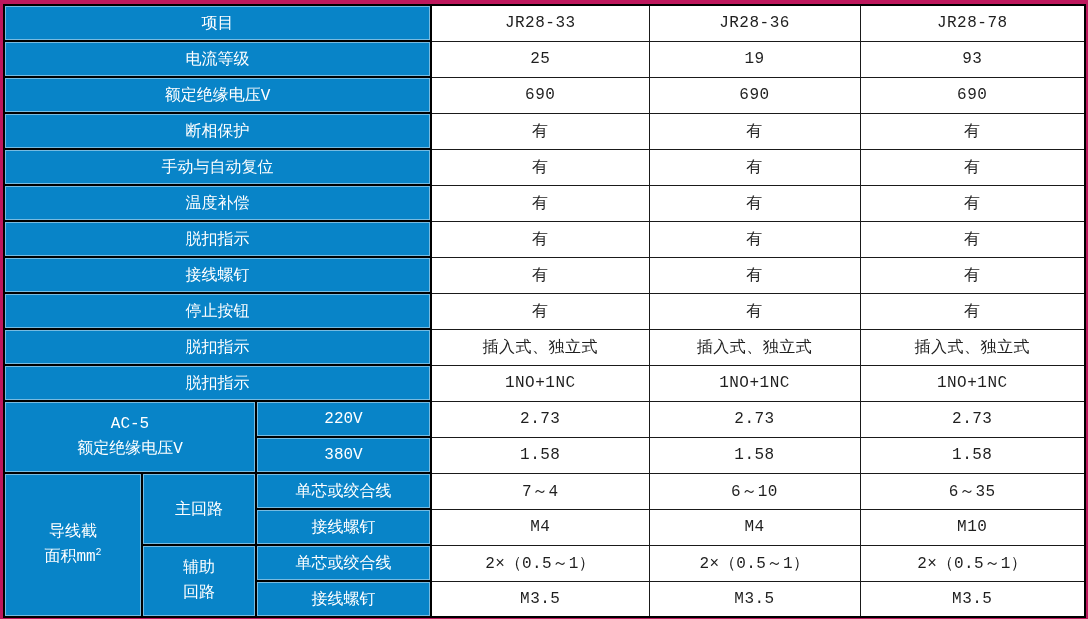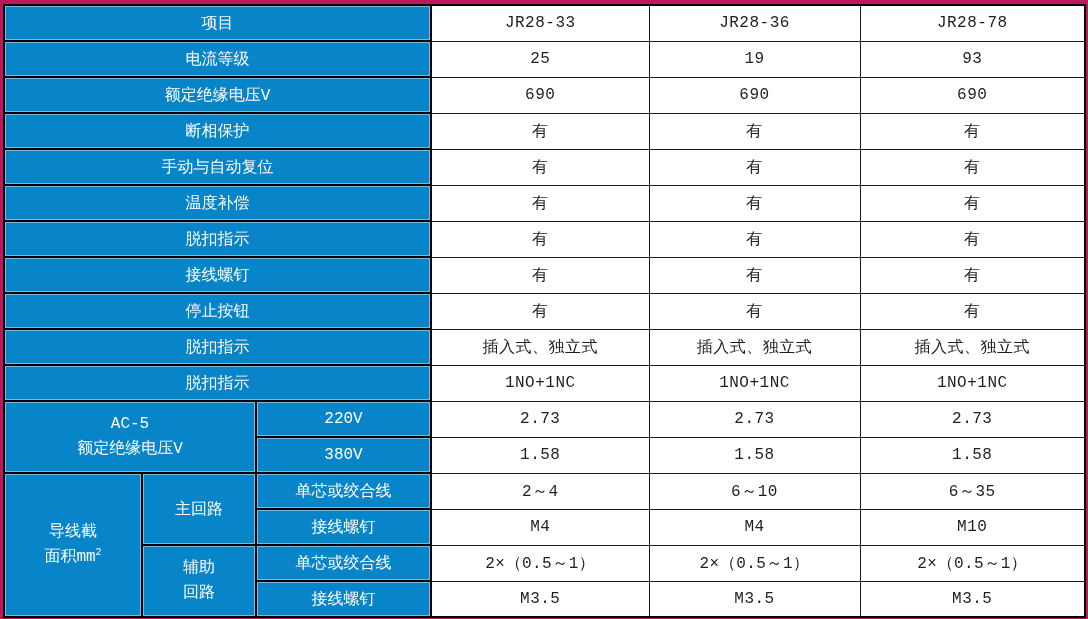--- a/index.html
+++ b/index.html
@@ -156,21 +156,21 @@
         <td class="val">1.58</td>
       </tr>
 
       <tr>
         <td class="hdr two-line" rowspan="4">
           <div>导线截</div>
           <div><span>面积mm</span><sup>2</sup></div>
         </td>
         <td class="hdr" rowspan="2">主回路</td>
         <td class="hdr">单芯或绞合线</td>
-        <td class="val">2～4</td>
+        <td class="val">7～4</td>
         <td class="val">6～10</td>
         <td class="val">6～35</td>
       </tr>
       <tr>
         <td class="hdr">接线螺钉</td>
         <td class="val">M4</td>
         <td class="val">M4</td>
         <td class="val">M10</td>
       </tr>
       <tr>

